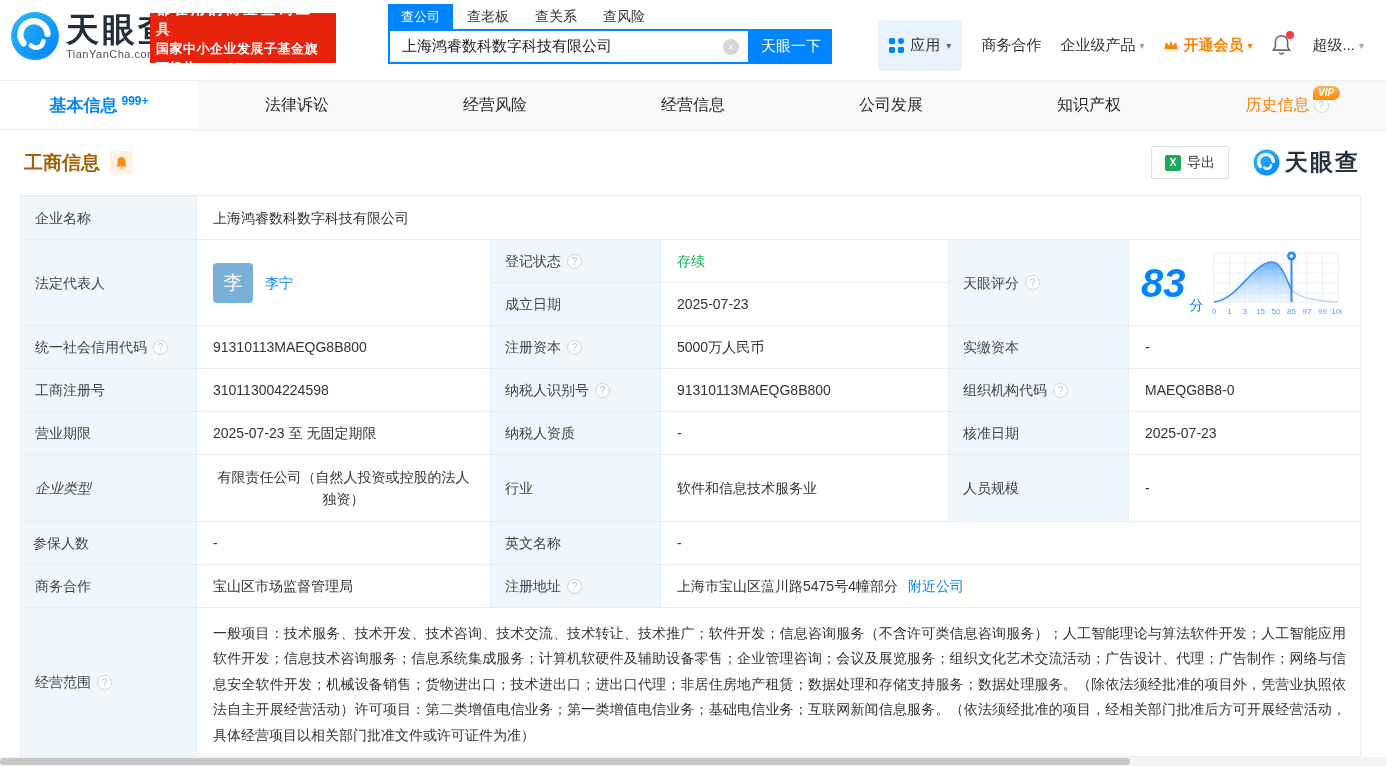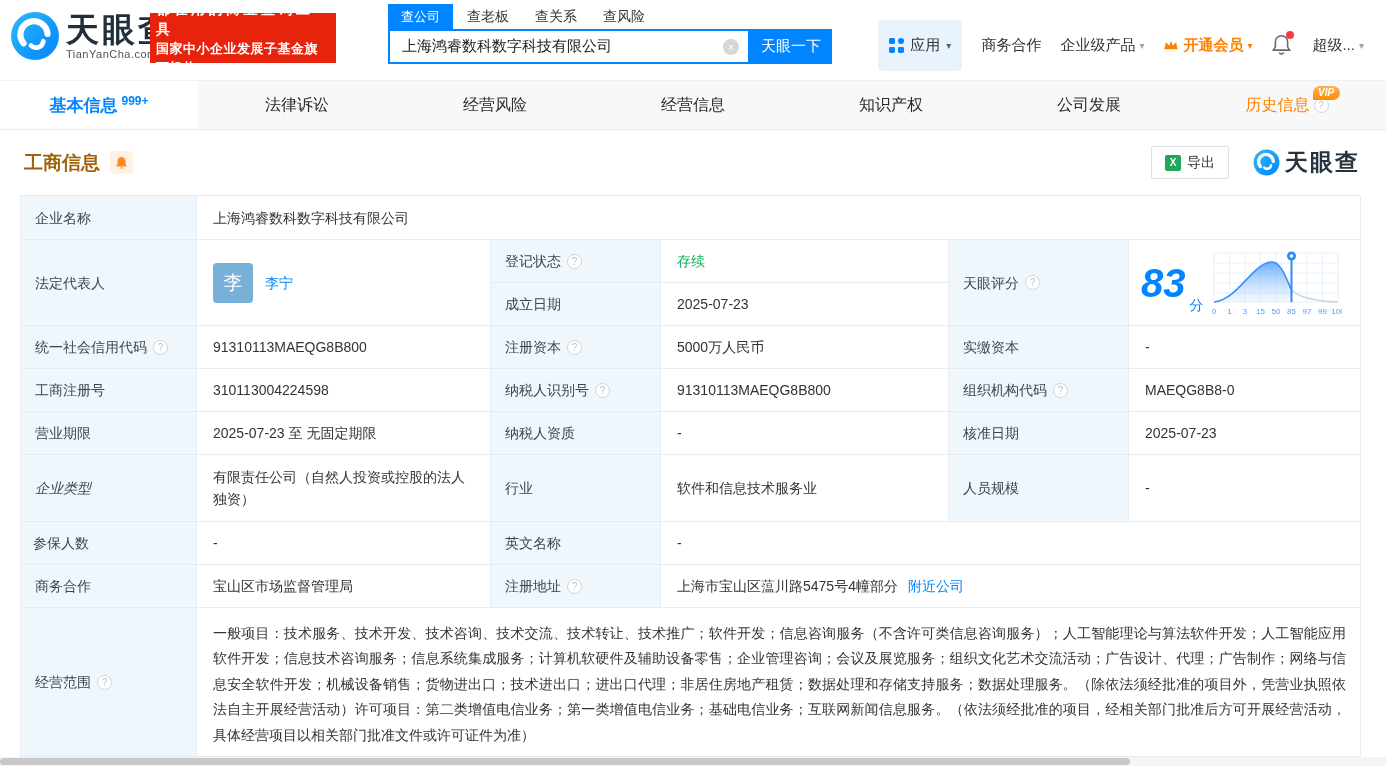--- a/index.html
+++ b/index.html
@@ -61,21 +61,21 @@
   .val { background:#fff; padding:0 16px; }
   .q { flex:none; width:15px; height:15px; border:1px solid #ccd4db; border-radius:50%; color:#b9c3cc; font-size:10px; line-height:13px; text-align:center; margin-left:6px; background:#fff; }
   .green { color:#0bb157; }
   .link { color:#0084ff; text-decoration:none; cursor:pointer; }
   .rep-cell { gap:12px; }
   .avatar { flex:none; width:40px; height:40px; background:#79b0d8; border-radius:4px; color:#fff; font-size:19px; display:flex; align-items:center; justify-content:center; cursor:pointer; }
   .score-cell { padding:0 6px 0 12px; gap:4px; }
   .score-num { font-size:40px; font-weight:700; font-style:italic; color:#0084ff; line-height:40px; }
   .score-unit { font-size:14px; color:#0084ff; align-self:flex-end; margin-bottom:9px; }
   .scope-val { display:block; padding:13px 14px 10px 16px; line-height:25.4px; text-align:justify; }
-  .wrapv { line-height:22px; }
+  .wrapv { line-height:22px;text-align:center; }
 
   
   .hscroll { position:absolute; left:0; bottom:0; width:1386px; height:9px; background:#f4f4f4; }
   .hthumb { position:absolute; left:0; top:1px; width:1130px; height:7px; background:#c8c8c8; border-radius:4px; cursor:pointer; }
 </style>
 </head>
 <body>
 
 <div class="page">
 
@@ -164,24 +164,24 @@
     <div class="ptab">
       <span>法律诉讼</span>
     </div>
     <div class="ptab">
       <span>经营风险</span>
     </div>
     <div class="ptab">
       <span>经营信息</span>
     </div>
     <div class="ptab">
+      <span>公司发展</span>
+    </div>
+    <div class="ptab">
       <span>知识产权</span>
-    </div>
-    <div class="ptab">
-      <span>公司发展</span>
     </div>
     <div class="ptab hist">
       <span>历史信息</span>
       <span class="q" style="margin-left:4px;">?</span>
       <span class="vip-badge">VIP</span>
     </div>
   </nav>
 
   <div class="section-head">
     <span class="section-title">工商信息</span>

